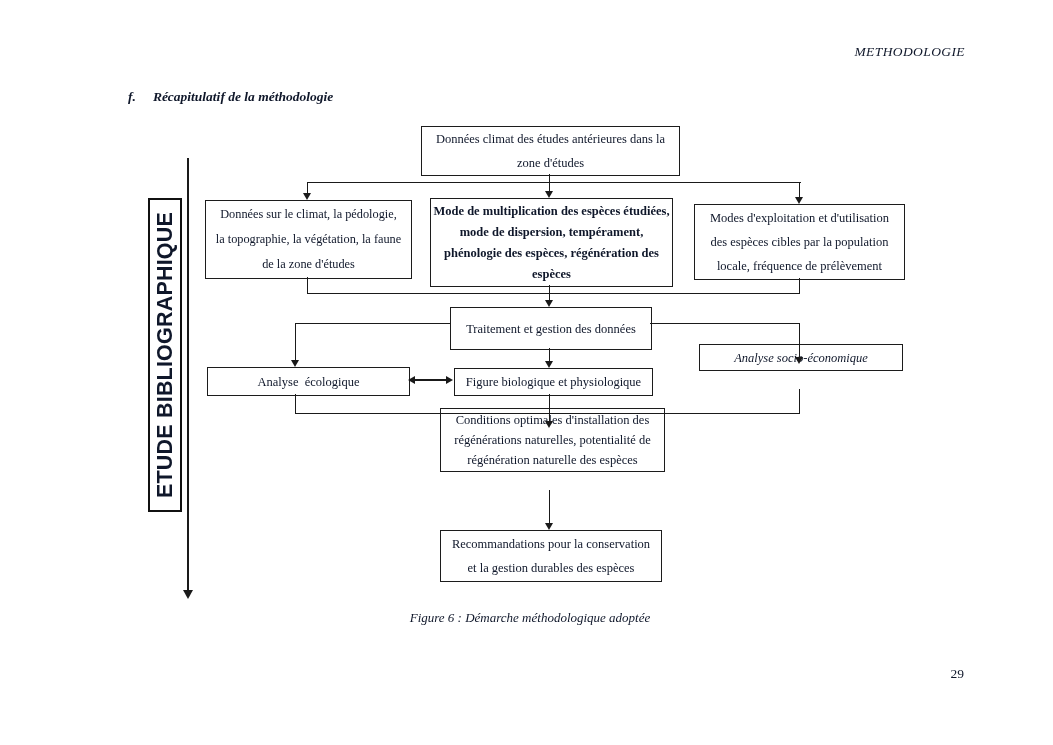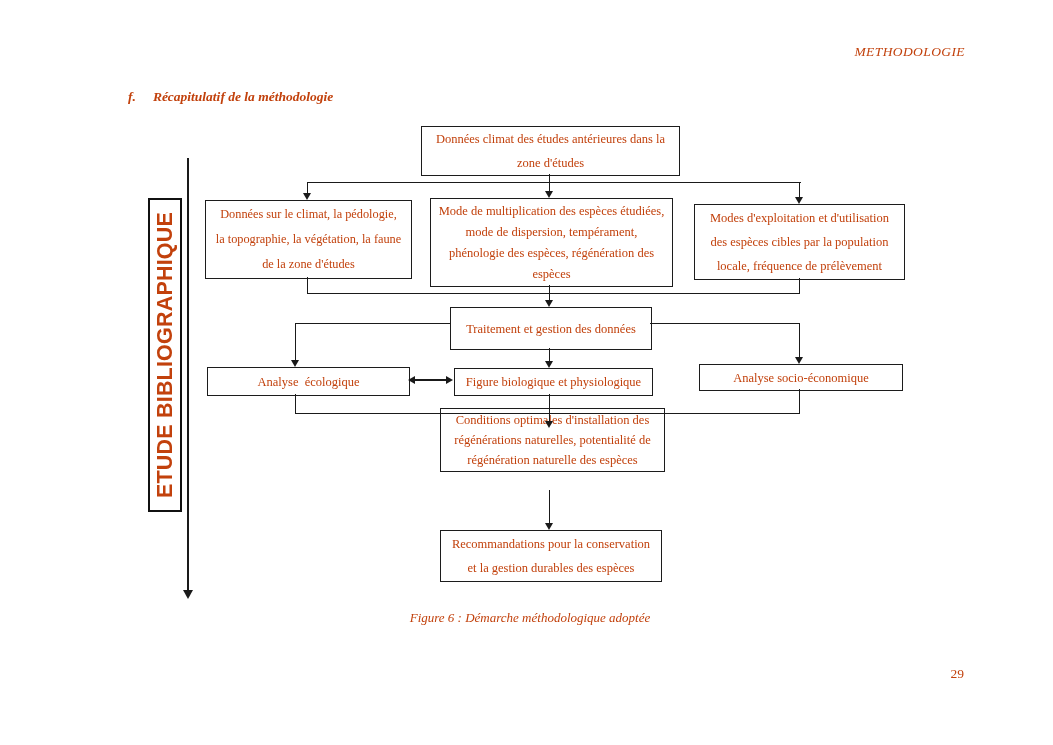--- a/index.html
+++ b/index.html
@@ -1,18 +1,18 @@
 <!DOCTYPE html>
 <html><head>
 <meta charset="utf-8">
 <style>
   html,body { margin:0; padding:0; background:#e8e8e8; }
   .page {
     position:relative; width:1053px; height:745px; margin:0 auto;
-    background:#ffffff; color:#c2410c;
+    background:#ffffff; color:#0f172a;
     font-family:"Liberation Serif", serif; overflow:hidden;
   }
   
   .running-header {
     position:absolute; top:44px; left:0; right:88px;
     text-align:right; font-style:italic; font-size:13.5px; letter-spacing:0.4px;
   }
   .section-heading {
     position:absolute; top:89px; left:128px;
     font-weight:bold; font-style:italic; font-size:13.5px;
@@ -26,26 +26,26 @@
     position:absolute; top:666px; right:89px; font-size:13.5px;
   }
   
   .box {
     position:absolute; border:1px solid #1c1c1c; background:#fff;
     display:flex; align-items:center; justify-content:center;
     text-align:center; white-space:pre; font-size:12.5px; line-height:24px;
   }
   .source-box         { left:421px; top:126px; width:257px; height:48px; }
   .climate-box        { left:205px; top:200px; width:205px; height:77px; line-height:25px; font-size:12.3px; }
-  .multiplication-box { left:430px; top:198px; width:241px; height:87px; line-height:21px; }
+  .multiplication-box { left:430px; top:198px; width:241px; height:87px; line-height:21px;font-weight:bold; }
   .exploitation-box   { left:694px; top:204px; width:209px; height:74px; line-height:24px; }
   .processing-box     { left:450px; top:307px; width:200px; height:41px; }
   .ecological-box     { left:207px; top:367px; width:201px; height:27px; }
   .biological-box     { left:454px; top:368px; width:197px; height:26px; }
-  .socioeconomic-box  { left:699px; top:364px; width:202px; height:25px; }
+  .socioeconomic-box  { left:699px; top:344px; width:202px; height:25px;font-style:italic; }
   .conditions-box     { left:440px; top:408px; width:223px; height:62px; line-height:20px; }
   .recommendations-box{ left:440px; top:530px; width:220px; height:50px; line-height:24px; }
   
   .biblio-label {
     position:absolute; left:148px; top:198px; width:314px; height:34px;
     transform-origin:0 0; transform:rotate(-90deg) translateX(-314px);
     border:2px solid #111; box-sizing:border-box;
     display:flex; align-items:center; justify-content:center;
     font-family:"Liberation Sans", sans-serif; font-weight:bold;
     font-size:21.5px; letter-spacing:0.2px; white-space:nowrap;

